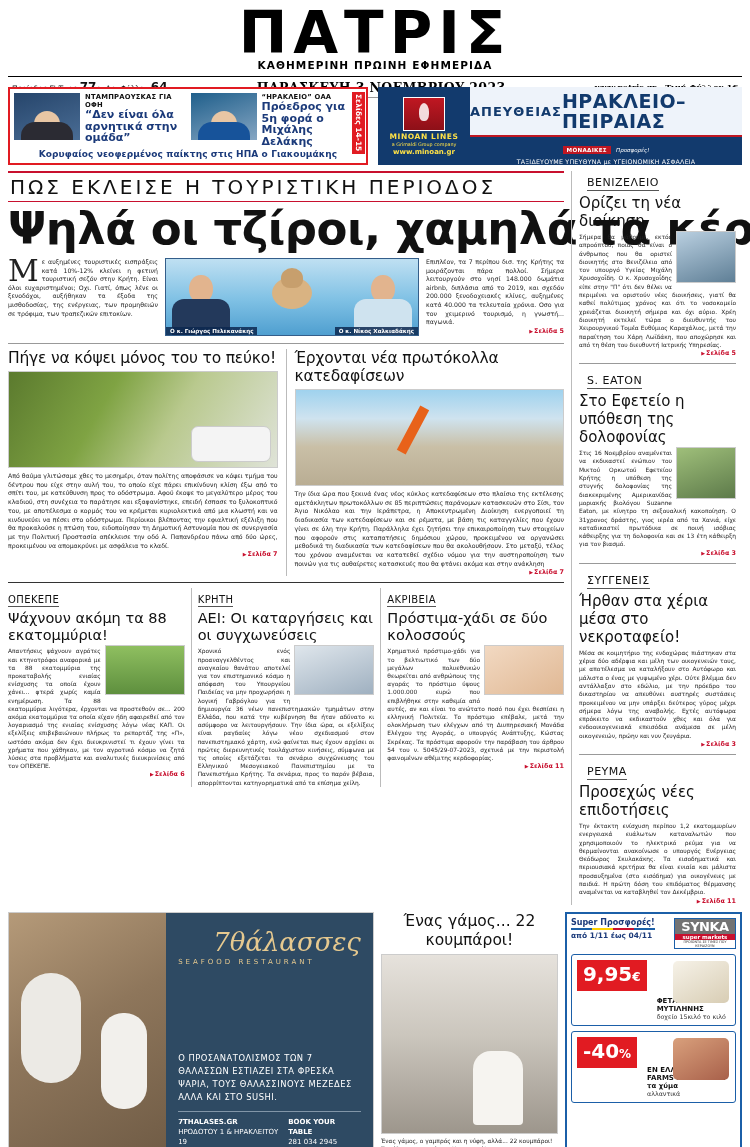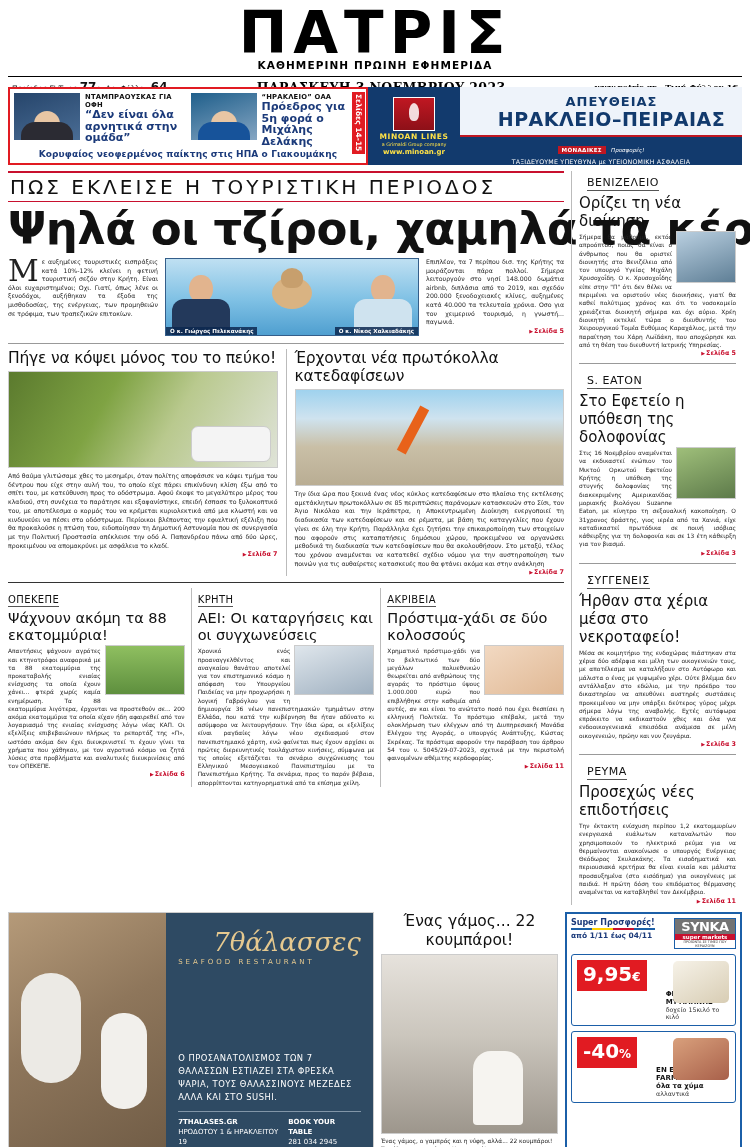--- a/index.html
+++ b/index.html
@@ -28,21 +28,21 @@
     display:flex; align-items:center; justify-content:space-between;
     border-top:1.5px solid #000; border-bottom:1px solid #999;
     margin:5px 8px 0 8px; height:22px; padding:0 4px;
   }
   .info-left { font-size:7.5px; color:#111; }
   .info-left .big { font-size:12px; font-weight:700; }
   .info-center { font-size:12.5px; font-weight:700; letter-spacing:.4px; font-family:"DejaVu Serif", serif; }
   .info-right { font-size:8px; font-weight:700; font-family:"DejaVu Serif", serif; }
 
   
-  .topads { display:flex; gap:0; margin:5px 8px 0 8px; height:78px; }
+  .topads { display:flex; gap:10px; margin:5px 8px 0 8px; height:78px; }
   .ad-sports {
     flex: 0 0 360px; border:2px solid #e11b22; background:#fff;
     position:relative; display:flex; flex-direction:column; padding:4px;
   }
   .sports-row { display:flex; gap:5px; height:47px; }
   .sp-photo { width:66px; height:47px; background:linear-gradient(160deg,#26456b,#4a6d95); position:relative; overflow:hidden; }
   .sp-photo.b { background:linear-gradient(160deg,#1f5f8b,#86a6c3); }
   .sp-photo .head { position:absolute; left:50%; top:38%; transform:translateX(-50%); width:26px;height:26px;border-radius:50%; background:#e8c6a4; }
   .sp-photo .body { position:absolute; left:50%; bottom:0; transform:translateX(-50%); width:52px;height:18px;border-radius:14px 14px 0 0; background:#2b2b33; }
   .sp-photo.b .body { background:#17539a; }
@@ -56,21 +56,21 @@
     writing-mode:vertical-rl; text-align:center; line-height:13px;
   }
   .ad-minoan { flex:1; background:#123a6d; display:flex; position:relative; overflow:hidden; }
   .minoan-left { width:92px; background:#123a6d; display:flex; flex-direction:column; align-items:center; justify-content:center; color:#fde047; padding:3px; }
   .minoan-logo { width:42px;height:34px; background:linear-gradient(180deg,#c01722,#8d1018); border:1px solid #fff; position:relative;}
   .minoan-logo::after{content:""; position:absolute; left:50%; top:5px; transform:translateX(-50%); width:10px;height:18px;border-radius:50% 50% 40% 40%; background:#fff; opacity:.85;}
   .minoan-name { font-size:7.5px; font-weight:700; letter-spacing:.6px; margin-top:1px;}
   .minoan-sub { font-size:4.8px; margin-top:1px; }
   .minoan-url { font-size:7px; font-weight:700; margin-top:1px; }
   .minoan-right { flex:1; display:flex; flex-direction:column; }
-  .minoan-band { flex:1; background:#eef3fa; border-bottom:2px solid #c01722; display:flex; flex-direction:column; align-items:center; justify-content:center;padding-left:21px; }
+  .minoan-band { flex:1; background:#eef3fa; border-bottom:2px solid #c01722; display:flex; flex-direction:row; align-items:center; justify-content:center; }
   .mb1 { font-size:13px; font-weight:700; color:#123a6d; letter-spacing:1px; }
   .mb2 { font-size:19px; font-weight:700; color:#123a6d; letter-spacing:.5px; line-height:20px;}
   .minoan-foot { height:28px; background:#123a6d; display:flex; flex-direction:column; align-items:center; justify-content:center; }
   .mono-badge { background:#c01722; color:#fff; font-size:5.6px; font-weight:700; padding:1px 4px; letter-spacing:.3px; }
   .mono-sub { font-style:italic; font-size:5.5px; }
   .minoan-foot-txt { color:#fff; font-size:6.3px; letter-spacing:.2px; margin-top:2px;}
 
   
   .body-grid { display:flex; gap:7px; margin:6px 8px 0 8px; }
   .left-col { width:556px; }
@@ -169,21 +169,21 @@
 
   .synka { width:178px; border:2px solid #1b5fa8; padding:4px; }
   .synka-top { display:flex; justify-content:space-between; align-items:flex-start; }
   .synka-offers { font-size:8px; font-weight:700; color:#1b3a7a; }
   .synka-rule { height:2px; background:linear-gradient(90deg,#1b5fa8 0 25%,#ffd100 25% 50%,#c8102e 50% 75%,#1b5fa8 75% 100%); margin:1px 0; }
   .synka-dates { font-size:7.5px; font-weight:700; color:#1b3a7a; }
   .synka-logo { width:62px; border:1px solid #1b5fa8; background:#fff; text-align:center; }
   .synka-logo-main { background:#737373; color:#fff; font-size:13px; font-weight:700; letter-spacing:-.5px; line-height:15px;}
   .synka-logo-sub { background:#c8102e; color:#fff; font-size:5.5px; font-weight:700; }
   .synka-logo-tiny { font-size:3.4px; color:#333; }
-  .synka-item { border:1.5px solid #1b5fa8; border-radius:3px; margin-top:5px; padding:5px; display:flex; gap:19px; position:relative; min-height:72px;}
+  .synka-item { border:1.5px solid #1b5fa8; border-radius:3px; margin-top:5px; padding:5px; display:flex; gap:10px; position:relative; min-height:72px;}
   .price-badge { background:#e11b22; color:#fff; font-weight:700; padding:3px 6px; font-size:20px; line-height:22px; align-self:flex-start; }
   .price-badge small { font-size:12px; }
   .synka-item-txt { flex:1; display:flex; flex-direction:column; justify-content:flex-end; }
   .synka-t1 { font-size:7px; font-weight:700; color:#111; }
   .synka-t2 { font-size:6.3px; color:#333; }
   .synka-prod { position:absolute; right:6px; top:6px; width:56px; height:42px; border-radius:5px; }
   .prod-feta { background:linear-gradient(150deg,#f6f2e8,#d8cdb4); }
   .prod-meat { background:linear-gradient(150deg,#d9a07c,#a8604a); }
 </style>
 </head>

